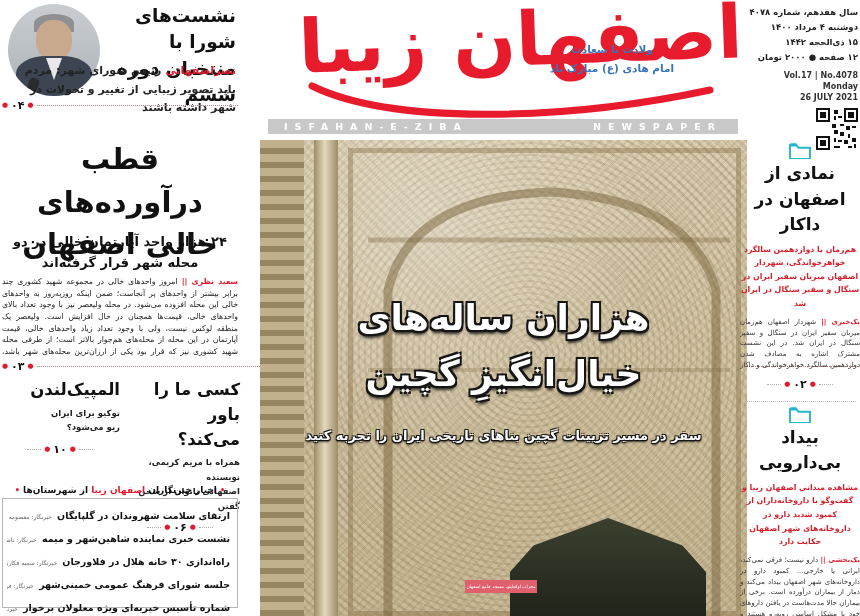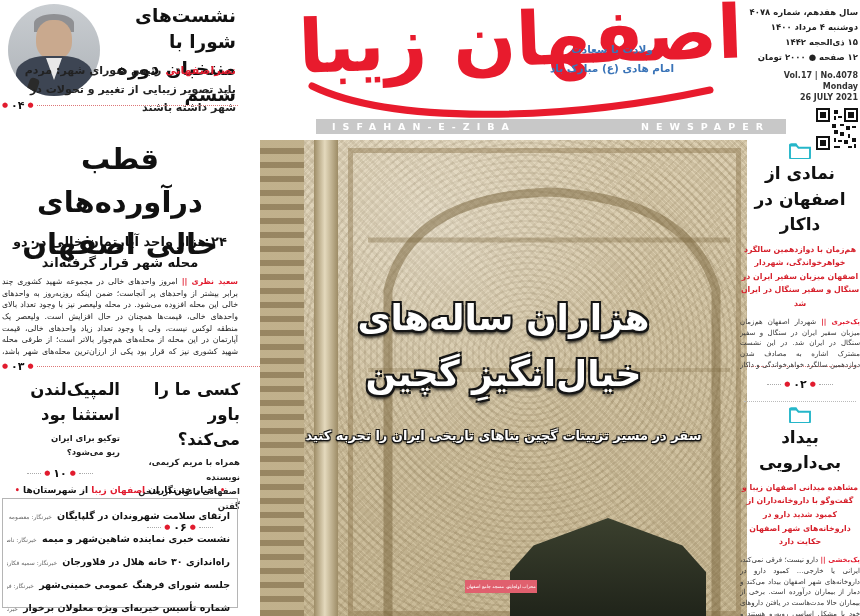--- a/index.html
+++ b/index.html
@@ -32,21 +32,21 @@
           font-size:74px; font-weight:bold; transform:rotate(-2deg); line-height:1.45; white-space:nowrap; }
   .logo-swoosh { left:300px; top:72px; width:420px; height:50px; }
   .occasion { left:549px; top:40px; width:126px; text-align:center; color:#3a74b8; font-size:10.5px; font-weight:bold; line-height:1.8; z-index:5; }
   .pubinfo { right:2px; top:5px; width:112px; text-align:right; font-size:8.5px; font-weight:bold; line-height:1.75; color:#222; }
   .pubinfo .en { direction:ltr; text-align:right; font-size:8px; color:#333; line-height:1.4; margin-top:5px; }
   .pubinfo svg.qr { display:inline-block; margin-top:5px; }
 
   
   .eng-banner { left:268px; top:119px; width:470px; height:15px; background:#c8c8c8; color:#fff;
                 display:flex; justify-content:space-between; align-items:center; padding:0 16px;
-                font-size:9.5px; font-weight:bold; letter-spacing:7px; direction:ltr;margin-left:48px; }
+                font-size:9.5px; font-weight:bold; letter-spacing:7px; direction:ltr; }
 
   
   .lead-head { left:0; top:138px; width:240px; text-align:center; font-size:29px; font-weight:900; line-height:1.47; letter-spacing:-1px; }
   .lead-sub { left:10px; top:232px; width:220px; text-align:center; font-size:13px; font-weight:bold; line-height:1.6; }
   .lead-body { left:2px; top:276px; width:236px; height:80px; overflow:hidden; text-align:justify; font-size:7.8px; line-height:1.5; color:#222; }
   .byline { color:#e11b2e; font-weight:bold; }
   .mk-03 { position:absolute; left:2px; right:2px; top:360px; direction:ltr; }
 
   .mid-teasers { left:0; top:378px; width:240px; display:flex; flex-direction:row; }
   .mid-teaser { width:120px; text-align:right; }
@@ -189,21 +189,20 @@
       <span class="ln gray short"></span>
       <span class="dot">●</span>
       <span class="num">۰۶</span>
       <span class="dot">●</span>
       <span class="ln gray short"></span>
     </div>
   </div>
   <div class="mid-teaser">
     <div class="h">
       <div>المپیک‌لندن</div>
-      <div>استثنا بود</div>
     </div>
     <div class="s">
       <div>توکیو برای ایران</div>
       <div>ریو می‌شود؟</div>
     </div>
     <div class="marker">
       <span class="ln gray short"></span>
       <span class="dot">●</span>
       <span class="num">۱۰</span>
       <span class="dot">●</span>

